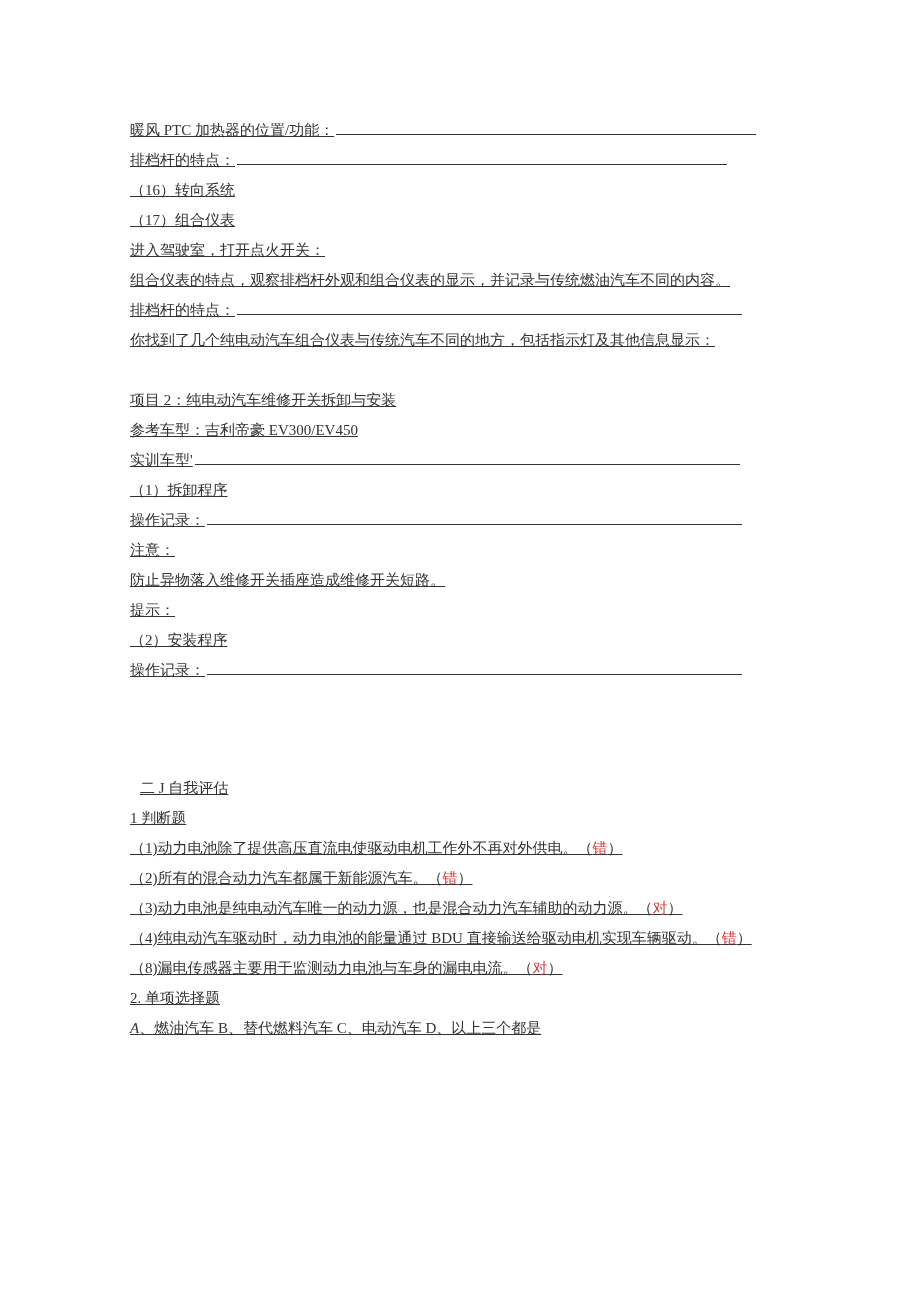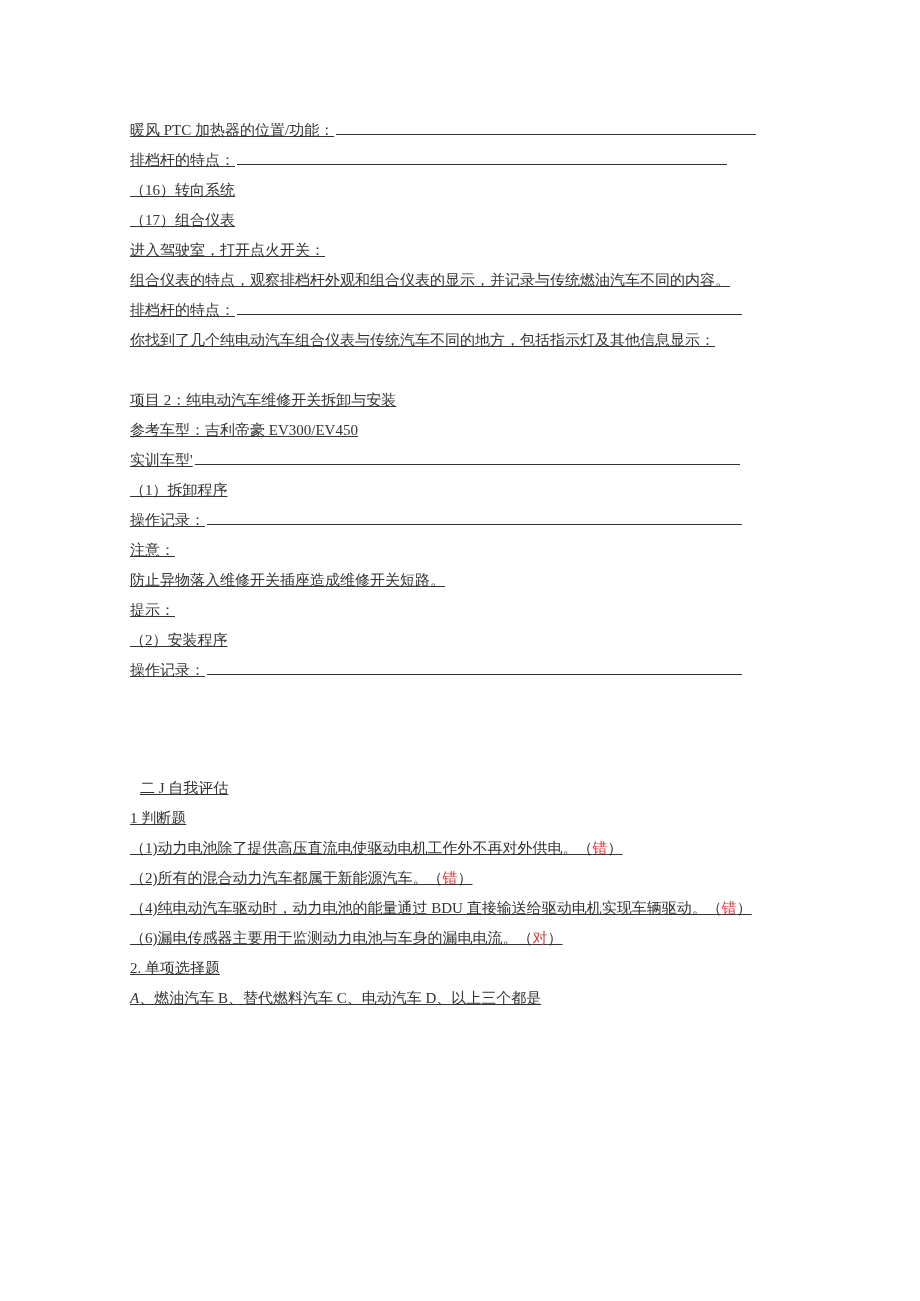--- a/index.html
+++ b/index.html
@@ -101,24 +101,27 @@
   </div>
   <div class="line">1 判断题</div>
 
   <div class="line">
     <span>（1)动力电池除了提供高压直流电使驱动电机工作外不再对外供电。（</span><span class="answer-wrong">错</span><span>）</span>
   </div>
   <div class="line">
     <span>（2)所有的混合动力汽车都属于新能源汽车。（</span><span class="answer-wrong">错</span><span>）</span>
   </div>
   <div class="line">
+    <span>（3)动力电池是纯电动汽车唯一的动力源，也是混合动力汽车辅助的动力源。（</span><span class="answer-correct">对</span><span>）</span>
+  </div>
+  <div class="line">
     <span>（4)纯电动汽车驱动时，动力电池的能量通过 BDU 直接输送给驱动电机实现车辆驱动。（</span><span class="answer-wrong">错</span><span>）</span>
   </div>
   <div class="line">
-    <span>（6)漏电传感器主要用于监测动力电池与车身的漏电电流。（</span><span class="answer-correct">对</span><span>）</span>
+    <span>（8)漏电传感器主要用于监测动力电池与车身的漏电电流。（</span><span class="answer-correct">对</span><span>）</span>
   </div>
 
   <div class="line">2. 单项选择题</div>
 
   <div class="line">
     <span class="italic">A</span><span>、燃油汽车 B、替代燃料汽车 C、电动汽车 D、以上三个都是</span>
   </div>
 
 </div>
 

